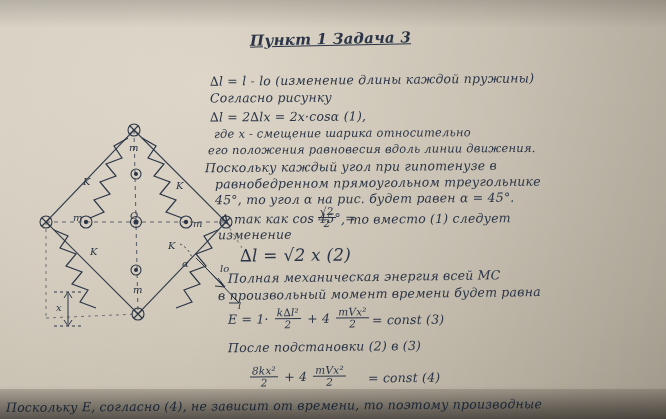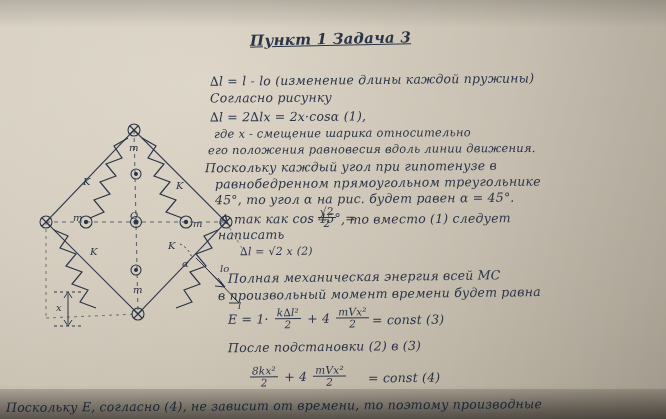--- a/index.html
+++ b/index.html
@@ -47,21 +47,21 @@
     text-decoration:underline;
     transform:rotate(-1.2deg);
   }
   .line{
     position:absolute;
     font-size:12.5px;
     white-space:nowrap;
     line-height:1.15;
   }
   .small{font-size:11.5px;}
-  .big{font-size:11px;}
+  .big{font-size:17px;}
   
   #figure{
     position:absolute;left:10px;top:118px;width:265px;height:250px;
   }
   #figure svg{display:block;}
   .fig-label{
     position:absolute;
     font-family:"DejaVu Serif", serif;
     font-style:italic;
     font-size:10px;
@@ -192,21 +192,21 @@
 
 <div class="line hand" style="left:220px;top:212px;transform:rotate(-0.5deg)">А так как cos 45° =</div>
 <div class="line hand" style="left:316px;top:207px;transform:rotate(-0.5deg)">
   <span class="frac">
     <span class="num">√2</span>
     <span class="den">2</span>
   </span>
 </div>
 <div class="line hand" style="left:341px;top:212px;transform:rotate(-0.5deg)">, то вместо (1) следует</div>
 
-<div class="line hand" style="left:218px;top:228px;transform:rotate(-0.5deg)">написать</div>
+<div class="line hand" style="left:218px;top:228px;transform:rotate(-0.5deg)">изменение</div>
 <div class="line hand big" style="left:240px;top:246px;transform:rotate(-0.5deg)">∆l = √2 x   (2)</div>
 <div class="line hand" style="left:228px;top:270px;transform:rotate(-0.7deg)">Полная   механическая энергия  всей МС</div>
 <div class="line hand" style="left:218px;top:287px;transform:rotate(-0.7deg)">в произвольный момент времени будет равна</div>
 
 <div class="line hand" style="left:228px;top:308px;transform:rotate(-0.6deg)">
   <span>E = 1·</span>
   <span class="frac">
     <span class="num">k∆l²</span>
     <span class="den">2</span>
   </span>

